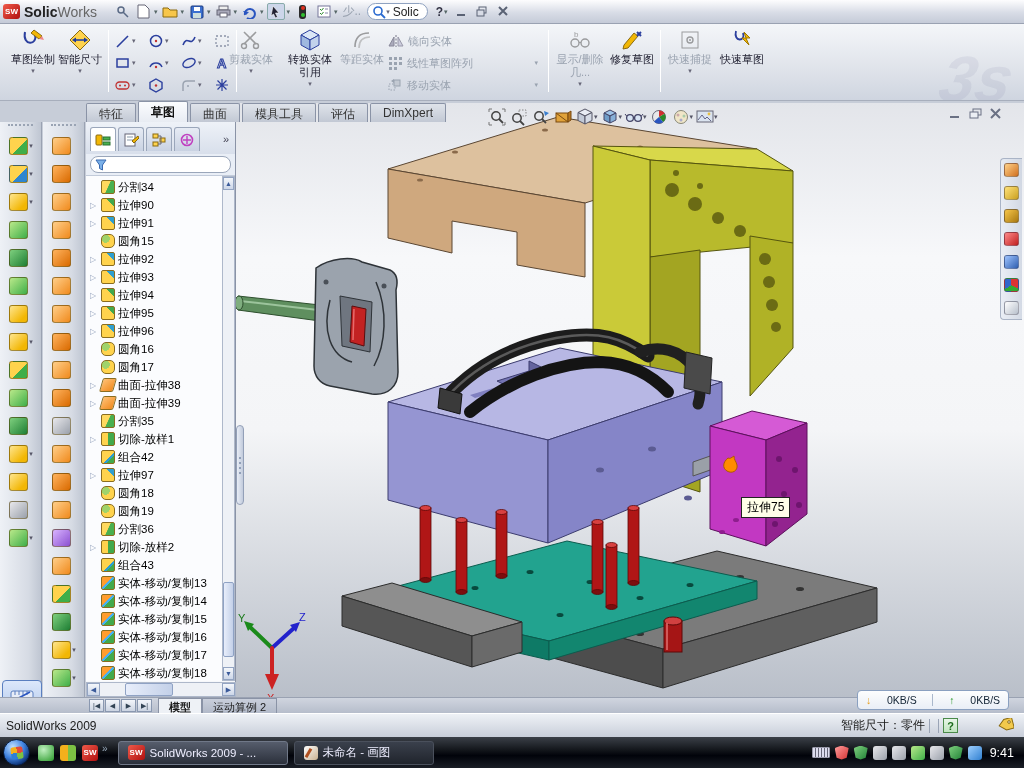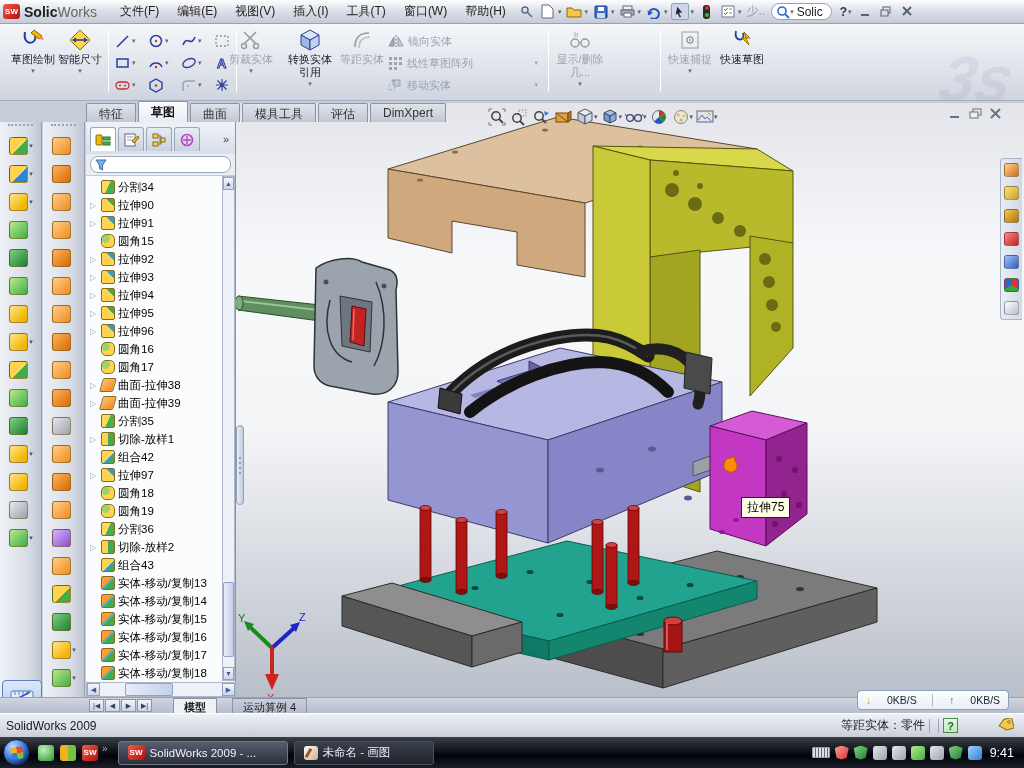--- a/index.html
+++ b/index.html
@@ -91,21 +91,21 @@
 #taskpane{left:764px;top:55px;width:22px;display:flex;flex-direction:column;gap:9px;align-items:center;padding:4px 0;background:linear-gradient(90deg,rgba(230,235,244,.75),rgba(200,208,222,.75));border:1px solid #aab4c6;border-right:none;border-radius:4px 0 0 4px}
 .tpicon{width:15px;height:14px;border-radius:3px;border:1px solid rgba(60,60,80,.4)}
 #tooltip{left:505px;top:394px;background:#ffffe8;border:1px solid #222;padding:1px 5px;font-size:12px;color:#000;white-space:nowrap}
 #netbox{left:857px;top:690px;width:152px;height:20px;background:linear-gradient(#fdfefe,#e9eef6);border:1px solid #8aa0c0;border-radius:4px;display:flex;align-items:center;justify-content:space-around;font-size:10.5px;color:#123;z-index:70}
 #splitter{left:236px;top:425px;width:8px;height:80px;background:linear-gradient(90deg,#e8edf6,#c2cbdc);border:1px solid #93a0b8;border-radius:4px;z-index:35;display:flex;flex-direction:column;align-items:center;justify-content:center;gap:3px}
 #splitter i{width:2px;height:2px;background:#7a8ba8;border-radius:50%}
 
 
 #modelbar{left:0;top:697px;width:1024px;height:16px;background:linear-gradient(#d0d5df,#b6bdcb);border-top:1px solid #9aa2b2;display:flex;align-items:center;z-index:60}
 .navbtn{width:15px;height:13px;margin-left:1px;background:linear-gradient(#f2f5fa,#ccd4e2);border:1px solid #8a98b0;font-size:7px;color:#345;display:flex;align-items:center;justify-content:center}
-.mtab{height:15px;padding:1px 10px;font-size:11px;border:1px solid #8a93a6;border-bottom:none;background:linear-gradient(#c9cfdb,#b2bac9);margin-left:15px;white-space:nowrap}
+.mtab{height:15px;padding:1px 10px;font-size:11px;border:1px solid #8a93a6;border-bottom:none;background:linear-gradient(#c9cfdb,#b2bac9);margin-left:0;white-space:nowrap}
 .mtab.active{background:#eef1f6;font-weight:bold}
 #statusbar{left:0;top:713px;width:1024px;height:24px;background:linear-gradient(#eef1f6,#c9cfda);border-top:1px solid #fff;display:flex;align-items:center;z-index:60}
 .ssep{width:1px;height:14px;background:#9aa4b6;margin:0 4px}
 
 
 #taskbar{left:0;top:737px;width:1024px;height:31px;background:linear-gradient(#3b4048,#15181d 40%,#01030a 60%,#1a1e26);display:flex;align-items:center;z-index:80}
 #orb{width:27px;height:27px;border-radius:50%;margin:0 8px 0 3px;background:radial-gradient(circle at 35% 28%,#bfe0ff,#3f82e0 45%,#0b2f70 78%,#051a40);border:1px solid #0a1d3d;display:flex;align-items:center;justify-content:center;flex:none}
 #orbflag{width:12px;height:12px;border-radius:2px;transform:rotate(-8deg);background:conic-gradient(#e14b3b 0 25%,#7cc043 0 50%,#2f7fd6 0 75%,#f3b01c 0)}
 .ql{width:16px;height:16px;border-radius:3px;margin-right:6px;flex:none}
 .taskbtn{height:24px;display:flex;align-items:center;gap:5px;padding:0 9px;margin-right:6px;border-radius:3px;border:1px solid #4a505c;background:linear-gradient(#3a404c,#20242c);color:#eef;font-size:11.5px;white-space:nowrap;overflow:hidden}
@@ -115,30 +115,20 @@
 #clock{color:#fff;font-size:12.5px;margin:0 10px 0 8px}
 </style>
 </head>
 <body>
 
 <div id="app">
 
   <div id="titlebar" class="abs">
     <span class="swbadge">SW</span>
     <span id="logotext"><b>Solic</b><span class="works">Works</span></span>
-    <div style="display:flex">
-
-    <span class="menu-item">文件(F)</span>
-        <span class="menu-item">编辑(E)</span>
-        <span class="menu-item">视图(V)</span>
-        <span class="menu-item">插入(I)</span>
-        <span class="menu-item">工具(T)</span>
-        <span class="menu-item">窗口(W)</span>
-        <span class="menu-item">帮助(H)</span>
-      </div>
     <span class="tbicon">
         <svg width="14" height="14">
           <circle cx="5" cy="5" r="3" fill="none" stroke="#5a6a85" stroke-width="1.5"></circle>
           <line x1="7" y1="7" x2="12" y2="12" stroke="#5a6a85" stroke-width="1.5"></line>
         </svg>
       </span>
     <span class="tbicon">
         <svg width="13" height="15">
           <path d="M1,1 h7 l4,4 v9 h-11 z" fill="#fff" stroke="#667"></path>
         </svg>
@@ -396,20 +386,30 @@
       <span class="icn">
           <svg width="24" height="22">
             <circle cx="7" cy="14" r="4" fill="none" stroke="#556" stroke-width="1.4"></circle>
             <circle cx="17" cy="14" r="4" fill="none" stroke="#556" stroke-width="1.4"></circle>
             <path d="M11,14 q1,-2 2,0" fill="none" stroke="#556"></path>
             <text x="6" y="8" font-size="8" fill="#556">b</text>
           </svg>
         </span>
       <span class="lbl">显示/删除几...</span>
         <span class="bbarrow">▾</span>
+    </div>
+    <div class="bigbtn" style="left:608px;width:48px">
+      <span class="icn">
+          <svg width="24" height="22">
+            <polygon points="4,16 14,4 18,7 8,19 3,20" fill="#f2b705" stroke="#8a6a10"></polygon>
+            <line x1="17" y1="3" x2="21" y2="7" stroke="#2b3f9e" stroke-width="2"></line>
+            <line x1="21" y1="3" x2="17" y2="7" stroke="#2b3f9e" stroke-width="2"></line>
+          </svg>
+        </span>
+      <span class="lbl">修复草图</span>
     </div>
     <div class="rsep" style="left:660px"></div>
     <div class="bigbtn dis" style="left:666px;width:48px">
       <span class="icn">
           <svg width="22" height="22">
             <rect x="3" y="3" width="16" height="16" fill="none" stroke="#556"></rect>
             <circle cx="11" cy="11" r="3" fill="none" stroke="#556" stroke-width="1.4"></circle>
             <circle cx="11" cy="11" r="1" fill="#556"></circle>
           </svg>
         </span>
@@ -1120,27 +1120,27 @@
 
   <div id="modelbar" class="abs">
     <span style="width:88px"></span>
     <span class="navbtn">|◀</span>
     <span class="navbtn">◀</span>
     <span class="navbtn">▶</span>
     <span class="navbtn">▶|</span>
     <span style="display:flex;margin-left:6px">
 
     <span class="mtab active">模型</span>
-        <span class="mtab">运动算例 4</span>
+        <span class="mtab">运动算例 2</span>
       </span>
   </div>
 
   <div id="statusbar" class="abs">
     <span style="margin-left:6px">SolidWorks 2009</span>
-    <span style="margin-left:auto">等距实体：零件</span>
+    <span style="margin-left:auto">智能尺寸：零件</span>
     <span class="ssep"></span>
       <span class="ssep"></span>
     <span style="width:15px;height:15px;background:linear-gradient(#e8f6e8,#bfe4bf);border:1px solid #4a8a4a;color:#1a6a1a;font-weight:bold;font-size:11px;display:flex;align-items:center;justify-content:center">?</span>
     <span style="margin:0 10px 0 40px"><svg width="16" height="13">
           <path d="M1,6 L7,1 H15 V12 H7 Z" fill="#f2c94c" stroke="#8a6a10" transform="rotate(-15 8 6)"></path>
           <circle cx="11" cy="4" r="1.3" fill="#fff" stroke="#8a6a10"></circle>
         </svg></span>
   </div>
 
   <div id="taskbar" class="abs">

